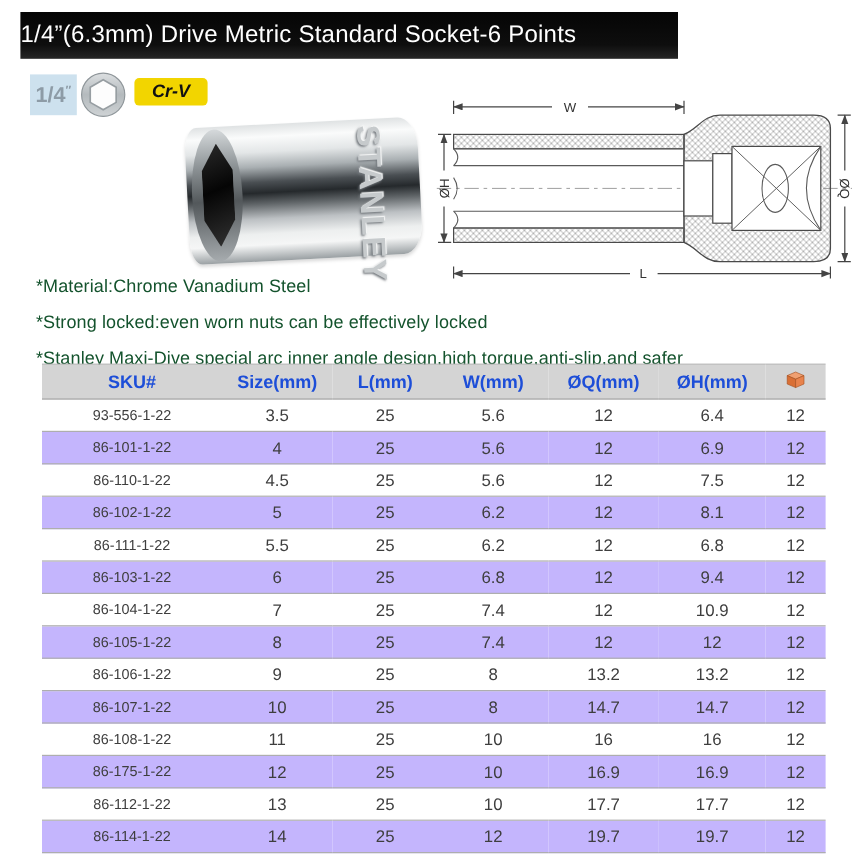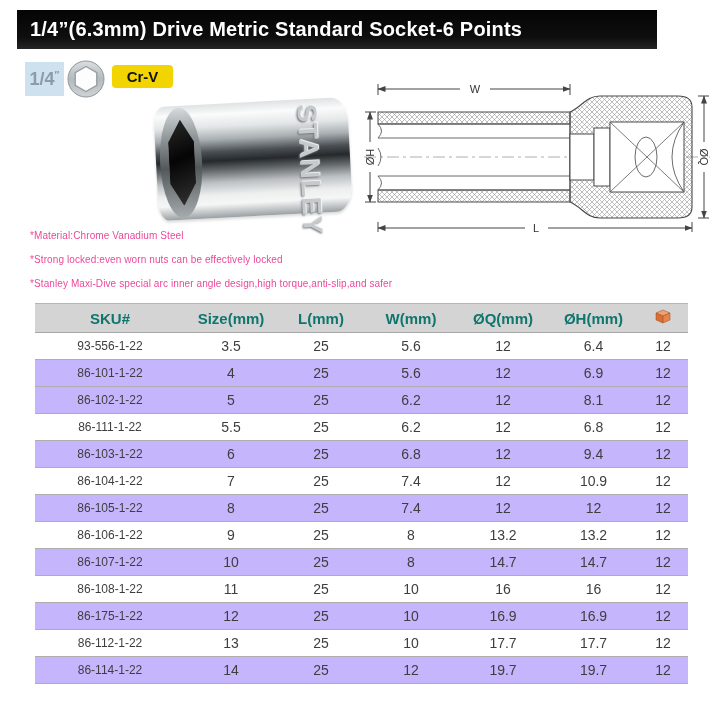--- a/index.html
+++ b/index.html
@@ -4,38 +4,38 @@
 <style>
   * { margin:0; padding:0; box-sizing:border-box; }
   html,body { background:#fff; }
   .page {
     position:relative; width:720px; height:720px; background:#fff;
     font-family:"Liberation Sans", sans-serif; overflow:hidden;
   }
 
   
   .title-bar {
-    position:absolute; left:17px; top:10px; width:640px; height:39px;
+    position:absolute; left:17px; top:10px; width:548px; height:39px;
     background:linear-gradient(180deg,#050505 0%,#0e0e0e 70%,#262626 100%);
-    color:#fff; font-size:20px; font-weight:bold;
-    line-height:39px; padding-left:13px; letter-spacing:.2px;
+    color:#fff; font-size:20px; font-weight:normal;
+    line-height:39px; letter-spacing:.2px;
   }
 
   
   .drive-box {
     position:absolute; left:25px; top:62px; width:39px; height:34px;
     background:#cde1ee; color:#8d9ba6; font-size:18px; font-weight:bold;
     display:flex; align-items:center; justify-content:center;
   }
   .drive-box sup { font-size:10px; margin-top:-8px; }
   .hex-icon { position:absolute; left:66px; top:59px; width:40px; height:40px; }
   .crv-badge {
     position:absolute; left:112px; top:65px; width:61px; height:23px;
     background:#f2d500; border-radius:4px; color:#111;
-    font-size:15px; font-weight:bold; 
+    font-size:15px; font-weight:bold; font-style:italic;
     display:flex; align-items:center; justify-content:center;
   }
 
   
   .photo { position:absolute; left:136px; top:94px; width:218px; height:132px; }
   .socket-body {
     position:absolute; left:20px; top:8px; width:194px; height:114px;
     transform:rotate(-3deg);
     border-radius:10px 16px 16px 10px / 20px 26px 26px 20px;
     background:linear-gradient(180deg,
@@ -61,31 +61,31 @@
     color:#c6cacc;
     text-shadow:-1px -1px 1px #f6f7f7, 1px 1px 2px #70757a;
     user-select:none;
   }
 
   
   .diagram { position:absolute; left:362px; top:82px; width:350px; height:152px; }
 
   
   .features { position:absolute; left:30px; top:230px; width:670px; }
-  .features p { font-size:10px; color:#ec4899; margin-bottom:13px; letter-spacing:.1px; }
+  .features p { font-size:15px; color:#14532d; margin-bottom:13px; letter-spacing:.1px; }
 
   
   .spec-table {
     position:absolute; left:35px; top:303px; width:653px;
     border-collapse:collapse; table-layout:fixed;
     font-size:14px; color:#3e3e3e; text-align:center;
     border-top:1px solid #b5b5b5;
   }
   .spec-table th {
-    background:#d4d4d4; height:29px; font-size:15px; font-weight:bold; color:#0f766e;
+    background:#d4d4d4; height:29px; font-size:15px; font-weight:bold; color:#1d4ed8;
     border-bottom:1px solid #a8a8a8;
   }
   .spec-table td { height:27px; border-bottom:1px solid #aeaeae; }
   .spec-table tr.alt td { background:#c4b5fd; }
   .spec-table td:first-child { font-size:12px; }
 </style>
 </head>
 <body>
 
 <div class="page">
@@ -227,20 +227,29 @@
     </tr>
         <tr class="alt">
       <td>86-101-1-22</td>
       <td>4</td>
       <td>25</td>
       <td>5.6</td>
       <td>12</td>
       <td>6.9</td>
       <td>12</td>
     </tr>
+        <tr>
+      <td>86-110-1-22</td>
+      <td>4.5</td>
+      <td>25</td>
+      <td>5.6</td>
+      <td>12</td>
+      <td>7.5</td>
+      <td>12</td>
+    </tr>
         <tr class="alt">
       <td>86-102-1-22</td>
       <td>5</td>
       <td>25</td>
       <td>6.2</td>
       <td>12</td>
       <td>8.1</td>
       <td>12</td>
     </tr>
         <tr>

